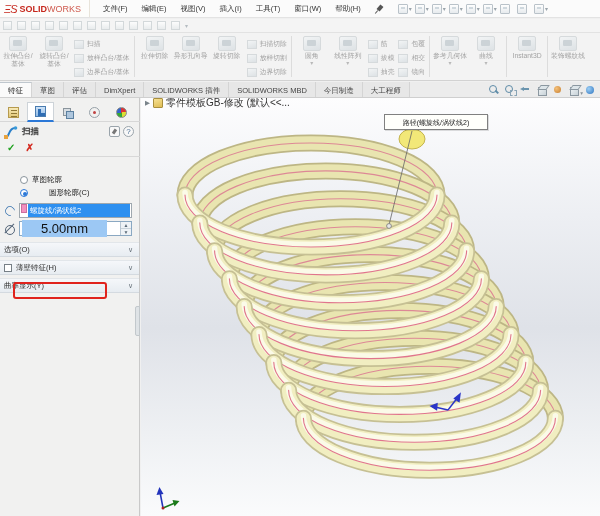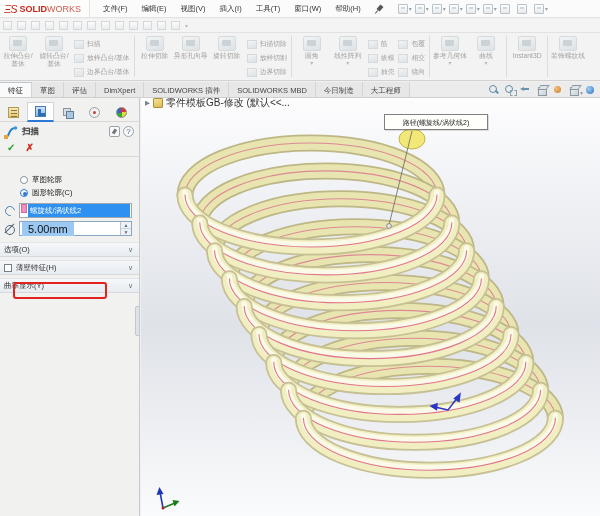--- a/index.html
+++ b/index.html
@@ -99,21 +99,21 @@
   .sel-row { position:absolute; left:3px; display:flex; align-items:center; }
   .curve-icon { width:13px; height:13px; position:relative; flex:none; }
   .curve-icon::before { content:""; position:absolute; left:2px; top:2px; width:8px; height:8px; border:1.6px solid #4a7fb5; border-radius:50%; border-right-color:transparent; transform:rotate(35deg); }
   .listbox { width:113px; height:15px; background:#fff; border:1px solid #9fa8af; display:flex; align-items:flex-start; margin-left:3px; }
   .swatch { width:6px; height:9px; background:#f291c0; border:1px solid #cc6e9d; margin-left:1px; flex:none; }
   .sel-entry { flex:1; height:13px; background:#2e90f0; color:#fff; font-size:7.5px; line-height:13px; padding-left:2px; margin:0 1px 0 1px; white-space:nowrap; overflow:hidden; }
   .dia-icon { width:13px; height:13px; position:relative; flex:none; }
   .dia-icon::before { content:""; position:absolute; left:2px; top:3px; width:8px; height:8px; border:1.4px solid #56677a; border-radius:50%; }
   .dia-icon::after { content:""; position:absolute; left:0px; top:6px; width:13px; height:1.3px; background:#56677a; transform:rotate(-45deg); }
   .spin-field { width:113px; height:15px; background:#fff; border:1px solid #8aa8c2; display:flex; align-items:center; margin-left:3px; position:relative; }
-  .spin-val { background:#9cc8f4; color:#111; padding:1px 6px; margin-left:2px; font-size:11px; }
+  .spin-val { background:#9cc8f4; color:#111; padding:1px 19px; margin-left:2px; font-size:13px; }
   .spinner { position:absolute; right:0; top:0; width:11px; height:13px; border-left:1px solid #b9c6d2; display:flex; flex-direction:column; }
   .spinner span { flex:1; font-size:5px; line-height:6px; text-align:center; color:#5a6a78; background:#eef2f6; }
   .spinner span + span { border-top:1px solid #c8d2da; }
   .chkbox { width:8px; height:8px; border:1px solid #767f86; background:#fff; flex:none; }
   .splitter-handle { position:absolute; left:135px; top:208px; width:5px; height:30px; background:#dfe3e6; border:1px solid #c2c8cc; border-radius:2px 0 0 2px; }
 
   
   .viewport { position:absolute; left:141px; top:98px; width:459px; height:418px;
     background:linear-gradient(180deg,#fdfdfe 0%, #edeff3 28%, #dfe2e8 55%, #eef0f3 80%, #fafbfc 100%); overflow:hidden; }
   .tree-flyout { position:absolute; left:4px; top:-2px; display:flex; align-items:center; height:14px; white-space:nowrap; }
@@ -422,21 +422,21 @@
       <span class="ok">✓</span>
       <span class="cancel">✗</span>
     </div>
     <div class="pm-div" style="top:58px"></div>
 
 
     <div class="radio-row" style="left:20px; top:77px;">
       <span class="rdo"></span>
       <span class="rlabel2">草图轮廓</span>
     </div>
-    <div class="radio-row" style="left:20px; top:90px;">
+    <div class="radio-row" style="left:20px; top:90px;gap:17px;">
       <span class="rdo sel"></span>
       <span class="rlabel2">圆形轮廓(C)</span>
     </div>
     <div class="red-annot"></div>
 
     <div class="sel-row" style="top:105px;">
       <span class="curve-icon"></span>
       <span class="listbox">
         <span class="swatch"></span>
         <span class="sel-entry">螺旋线/涡状线2</span>

